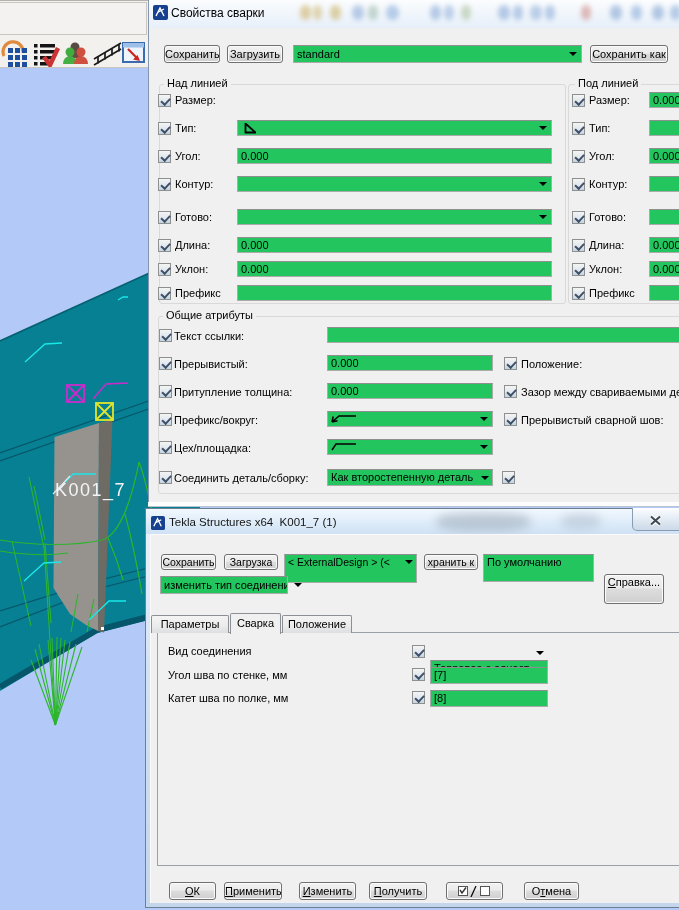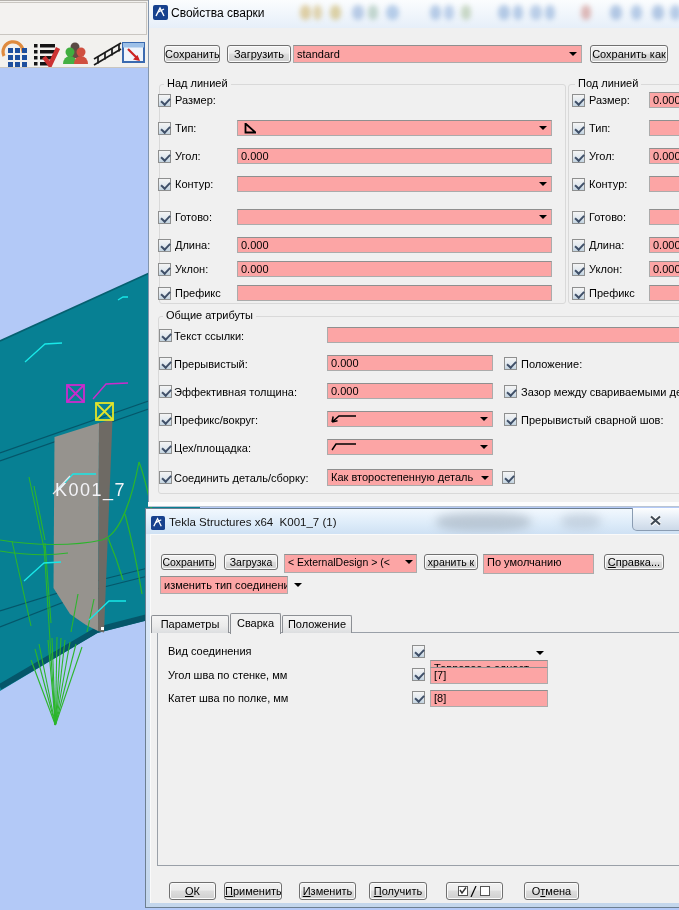--- a/index.html
+++ b/index.html
@@ -4,21 +4,21 @@
 *{margin:0;padding:0;box-sizing:border-box}
 html,body{width:679px;height:910px;overflow:hidden}
 body{font-family:"Liberation Sans",sans-serif;background:#b3c9f7}
 #root{position:absolute;left:0;top:0;width:679px;height:910px;overflow:hidden}
 .abs{position:absolute}
 .lbl{position:absolute;font-size:11px;color:#000000;white-space:nowrap;line-height:13px}
 .btn{position:absolute;border:1px solid #707070;border-radius:3px;
  background:linear-gradient(#f2f2f2 0%,#ebebeb 45%,#dddddd 50%,#cfcfcf 100%);
  box-shadow:inset 0 0 0 1px #fbfbfb;
  font-size:11px;color:#000;text-align:center;white-space:nowrap;overflow:hidden}
-.inp{position:absolute;background:#fca5a5;border:1px solid #ababab;border-top-color:#8f8f8f;font-size:11px;color:#000;
+.inp{position:absolute;background:#22c55e;border:1px solid #ababab;border-top-color:#8f8f8f;font-size:11px;color:#000;
  padding-left:3px;white-space:nowrap;overflow:hidden}
 .cb{position:absolute;width:13px;height:13px;border:1px solid #8e8f8f;
  background:linear-gradient(#f4f4f4 0%,#dfe7ee 60%,#c2d3e0 100%)}
 .cb:after{content:"";position:absolute;left:2px;top:2.5px;width:6.5px;height:3.5px;
  border-left:2px solid #3f4f68;border-bottom:2px solid #3f4f68;transform:rotate(-47deg)}
 .arr{position:absolute;width:0;height:0;border-left:4px solid transparent;
  border-right:4px solid transparent;border-top:4px solid #000}
 .grp{position:absolute;border:1px solid #d9d9d9;border-radius:3px}
 .glab{position:absolute;font-size:11px;color:#000;background:#f0f0f0;padding:0 3px;white-space:nowrap}
 .tab{position:absolute;border:1px solid #8c8f94;border-bottom:none;border-radius:2px 2px 0 0;
@@ -169,21 +169,21 @@
  <div class="abs" style="left:503px;top:5px;width:12px;height:15px;background:#7298cc;border-radius:45%;filter:blur(2.5px);opacity:.5"></div>
  <div class="abs" style="left:521px;top:5px;width:11px;height:15px;background:#7aa0d2;border-radius:45%;filter:blur(2.5px);opacity:.5"></div>
 </div>
 <svg class="abs" style="left:153px;top:5px" width="15" height="15" viewBox="0 0 15 15">
  <rect x="0" y="0" width="15" height="15" rx="2" fill="#17418e"></rect>
  <path d="M3,11 L7,3 L11,11 M4.5,7.5 L11,4" stroke="#fff" stroke-width="1.4" fill="none"></path>
 </svg>
 <div class="lbl" style="left:171px;top:7px;font-size:12px">Свойства сварки</div>
 
 <div class="btn" style="left:164px;top:45px;width:56px;height:18px;line-height:16px">Сохранить</div>
-<div class="btn" style="left:227px;top:45px;width:64px;height:18px;line-height:16px">Загрузить</div>
+<div class="btn" style="left:227px;top:45px;width:56px;height:18px;line-height:16px">Загрузить</div>
 <div class="inp" style="left:293px;top:45px;width:289px;height:18px;line-height:16px">standard</div>
 <div class="arr" style="left:569px;top:52px"></div>
 <div class="btn" style="left:590px;top:45px;width:78px;height:18px;line-height:16px">Сохранить как</div>
 
 <div class="grp" style="left:159px;top:84px;width:407px;height:220px"></div>
 <div class="glab" style="left:164px;top:77px">Над линией</div>
 
 <div class="grp" style="left:568px;top:84px;width:200px;height:220px"></div>
 <div class="glab" style="left:575px;top:77px">Под линией</div>
 <div class="cb" style="left:158px;top:94px"></div>
@@ -244,21 +244,21 @@
 <div class="glab" style="left:163px;top:309px">Общие атрибуты</div>
 <div class="cb" style="left:159px;top:329px"></div>
 <div class="lbl" style="left:174px;top:330px">Текст ссылки:</div>
 <div class="inp" style="left:327px;top:327px;width:360px;height:16px"></div>
 <div class="cb" style="left:159px;top:357px"></div>
 <div class="lbl" style="left:174px;top:358px">Прерывистый:</div>
 <div class="inp" style="left:327px;top:355px;width:166px;height:16px;line-height:14px">0.000</div>
 <div class="cb" style="left:504px;top:357px"></div>
 <div class="lbl" style="left:521px;top:358px">Положение:</div>
 <div class="cb" style="left:159px;top:385px"></div>
-<div class="lbl" style="left:174px;top:386px">Эффективная толщина:</div>
+<div class="lbl" style="left:174px;top:386px">Притупление толщина:</div>
 <div class="inp" style="left:327px;top:383px;width:166px;height:16px;line-height:14px">0.000</div>
 <div class="cb" style="left:504px;top:385px"></div>
 <div class="lbl" style="left:521px;top:386px">Зазор между свариваемыми де</div>
 <div class="cb" style="left:159px;top:413px"></div>
 <div class="lbl" style="left:174px;top:414px">Префикс/вокруг:</div>
 <div class="inp" style="left:327px;top:411px;width:166px;height:16px"></div>
 <svg class="abs" style="left:331px;top:414px" width="26" height="10" viewBox="0 0 26 10">
       <path d="M25,2 L8,2 L1,8 M1,8 l5.5,-1.2 M1,8 l1.2,-5.5" stroke="#000" stroke-width="1.5" fill="none"></path>
     </svg>
 <div class="arr" style="left:480px;top:417px"></div>
@@ -297,25 +297,25 @@
  background:linear-gradient(#fdfeff,#e5edf6 45%,#ccd9e8)"></div>
 <svg class="abs" style="left:649px;top:515px" width="13" height="11" viewBox="0 0 13 11">
  <path d="M2,1.5 L11,9.5 M11,1.5 L2,9.5" stroke="#fdfdfd" stroke-width="4.2" fill="none"></path>
  <path d="M2,1.5 L11,9.5 M11,1.5 L2,9.5" stroke="#414b55" stroke-width="2.1" fill="none"></path>
 </svg>
 
 <div class="abs" style="left:150px;top:534px;width:529px;height:369px;background:#f0f0f0;box-shadow:inset 1px 1px 0 #fafafa"></div>
 
 <div class="btn" style="left:161px;top:554px;width:55px;height:16px;line-height:14px;font-size:10.5px">Сохранить</div>
 <div class="btn" style="left:224px;top:554px;width:54px;height:16px;line-height:14px;font-size:10.5px">Загрузка</div>
-<div class="inp" style="left:284px;top:554px;width:133px;height:19px;line-height:14px;font-size:10.5px">&lt; ExternalDesign &gt; (&lt;</div>
+<div class="inp" style="left:284px;top:554px;width:133px;height:29px;line-height:14px;font-size:10.5px">&lt; ExternalDesign &gt; (&lt;</div>
 <div class="arr" style="left:405px;top:560px"></div>
 <div class="btn" style="left:424px;top:554px;width:54px;height:16px;line-height:14px;font-size:10.5px">хранить к</div>
-<div class="inp" style="left:483px;top:554px;width:111px;height:20px;line-height:14px">По умолчанию</div>
-<div class="btn" style="left:604px;top:554px;width:60px;height:16px;line-height:14px"><u>С</u>правка...</div>
+<div class="inp" style="left:483px;top:554px;width:111px;height:28px;line-height:14px">По умолчанию</div>
+<div class="btn" style="left:604px;top:574px;width:60px;height:30px;line-height:14px"><u>С</u>правка...</div>
 
 <div class="inp" style="left:160px;top:576px;width:128px;height:18px;line-height:16px">изменить тип соединени</div>
 <div class="arr" style="left:294px;top:583px"></div>
 
 <div class="abs" style="left:157px;top:632px;width:522px;height:234px;border:1px solid #9aa0a8;border-right:none;background:#f0f0f0"></div>
 <div class="tab" style="left:151px;top:615px;width:78px;height:18px;line-height:17px">Параметры</div>
 <div class="tab" style="left:282px;top:615px;width:70px;height:18px;line-height:17px">Положение</div>
 <div class="tab" style="left:230px;top:613px;width:51px;height:21px;line-height:19px;background:#f0f0f0">Сварка</div>
 
 <div class="lbl" style="left:168px;top:645px">Вид соединения</div>

